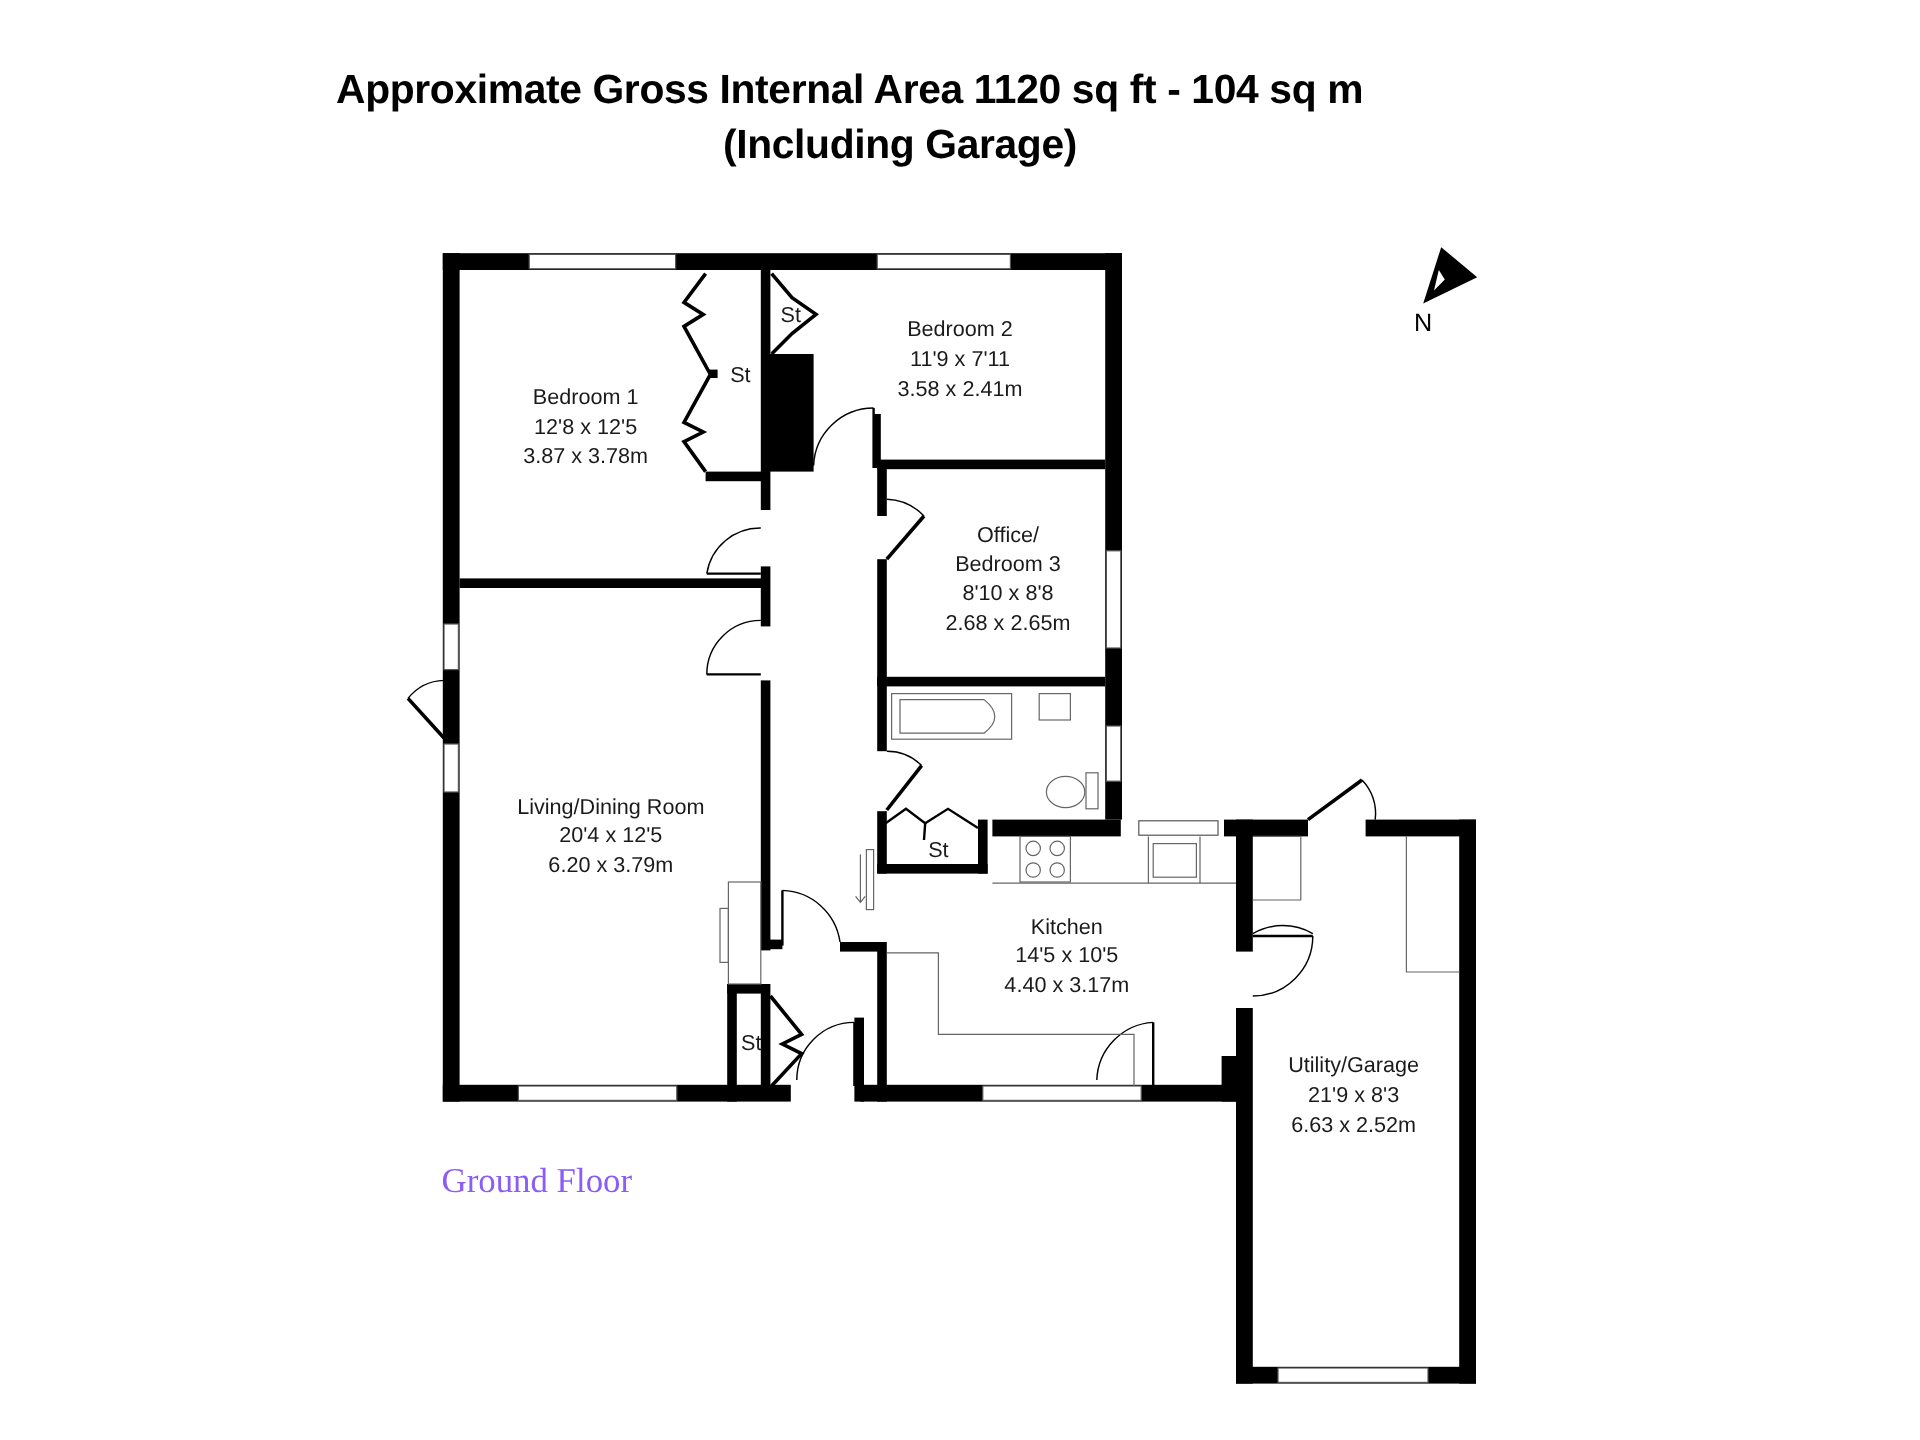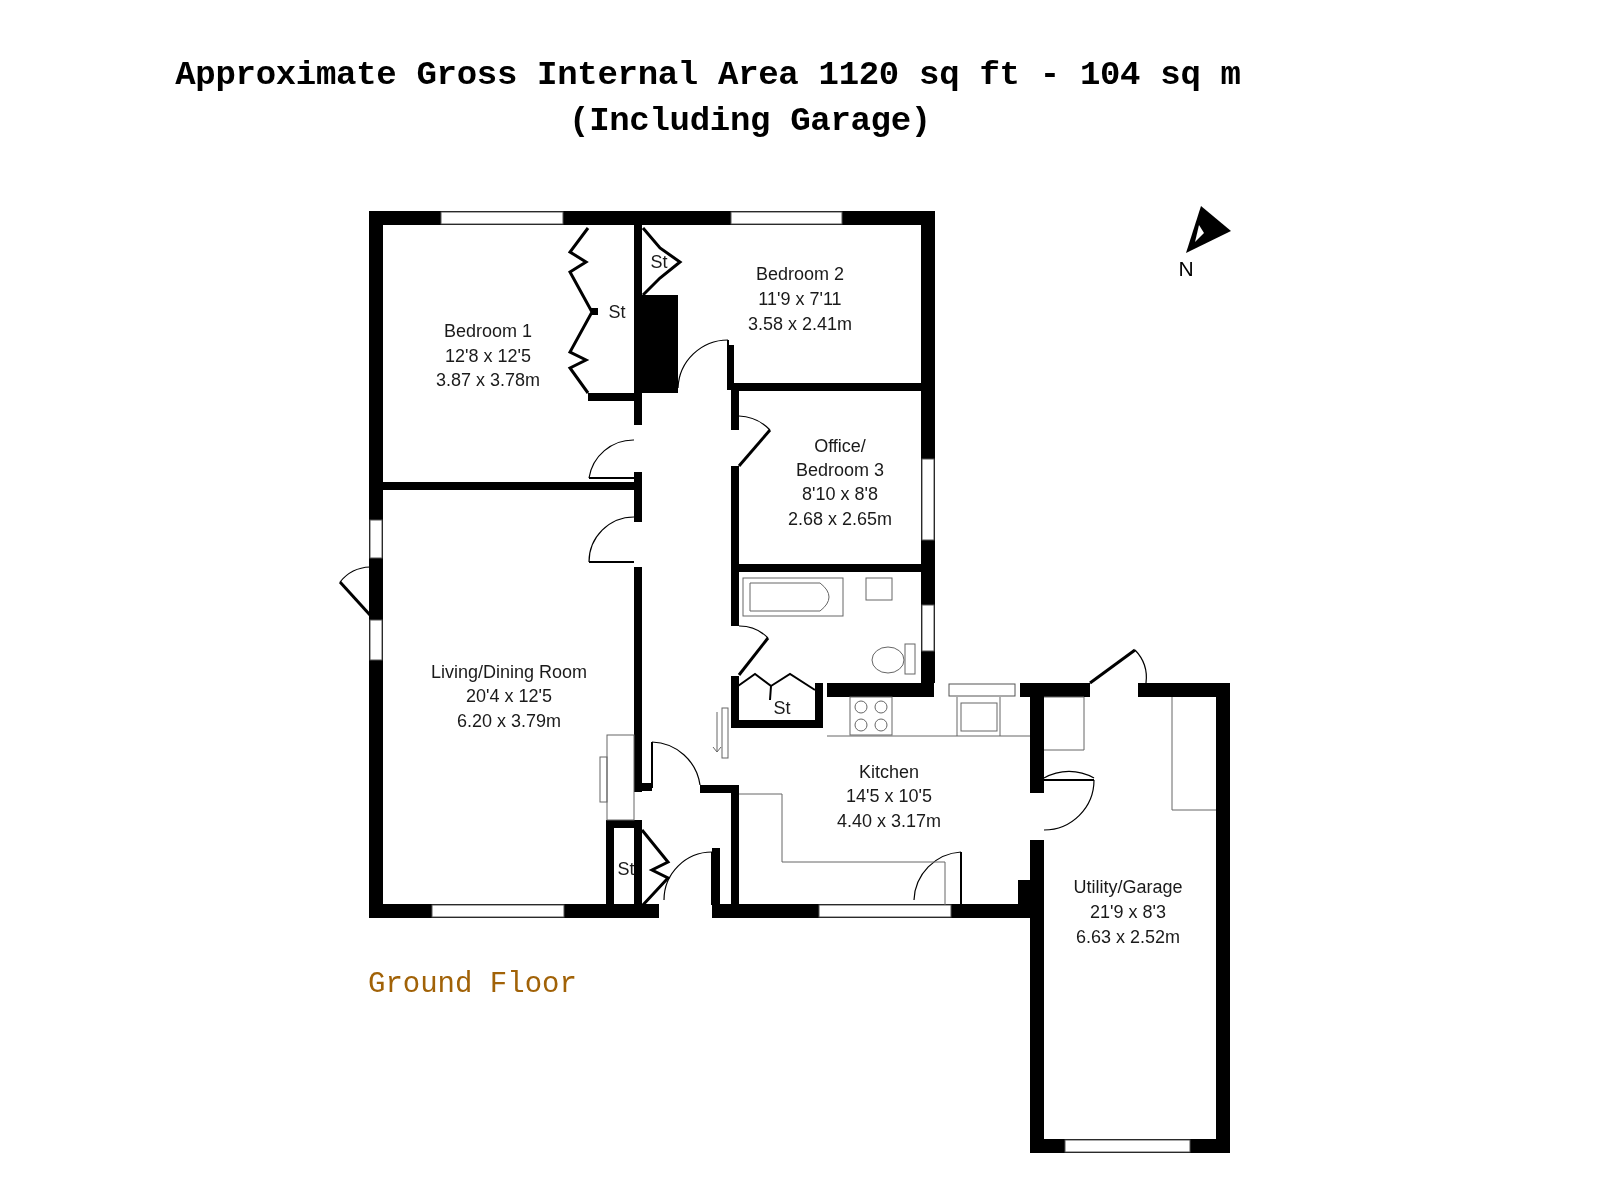--- a/index.html
+++ b/index.html
@@ -1,23 +1,23 @@
 <!DOCTYPE html>
 <html><head>
 <meta charset="utf-8">
 <style>
   html, body { margin: 0; padding: 0; background: #ffffff; }
   body { width: 1600px; height: 1200px; position: relative; overflow: hidden; font-family: "Liberation Sans", sans-serif; }
-  .title { position: absolute; left: 0; width: 1416px; text-align: center; font-family: Liberation Mono, monospace; font-weight: bold; font-size: 34px; color: #000; letter-spacing: -0.3px; }
+  .title { position: absolute; left: 0; width: 1416px; text-align: center; font-family: Liberation Sans, sans-serif; font-weight: bold; font-size: 34px; color: #000; letter-spacing: -0.3px; }
   .t1 { top: 56px; }
   .t2 { top: 102px; margin-left: 42px; }
   svg.plan { position: absolute; left: 0; top: 0; }
   .lbl { font-family: "Liberation Sans", sans-serif; font-size: 18px; fill: #1a1a1a; }
   .st { font-family: "Liberation Sans", sans-serif; font-size: 18px; fill: #1a1a1a; }
-  .floor-label { position: absolute; left: 368px; top: 968px; font-family: Liberation Mono, monospace; font-size: 29px; color: #a16207; }
+  .floor-label { position: absolute; left: 368px; top: 968px; font-family: Liberation Serif, serif; font-size: 29px; color: #8b5cf6; }
   .wall { fill: #000; }
   .win { fill: #fff; stroke: #555; stroke-width: 1; }
   .thin { fill: none; stroke: #000; stroke-width: 1.2; }
   .fix { fill: none; stroke: #666; stroke-width: 1; }
   .leaf { fill: none; stroke: #000; stroke-width: 3; }
 </style>
 </head>
 <body>
 
 <div class="title t1">Approximate Gross Internal Area 1120 sq ft - 104 sq m</div>

